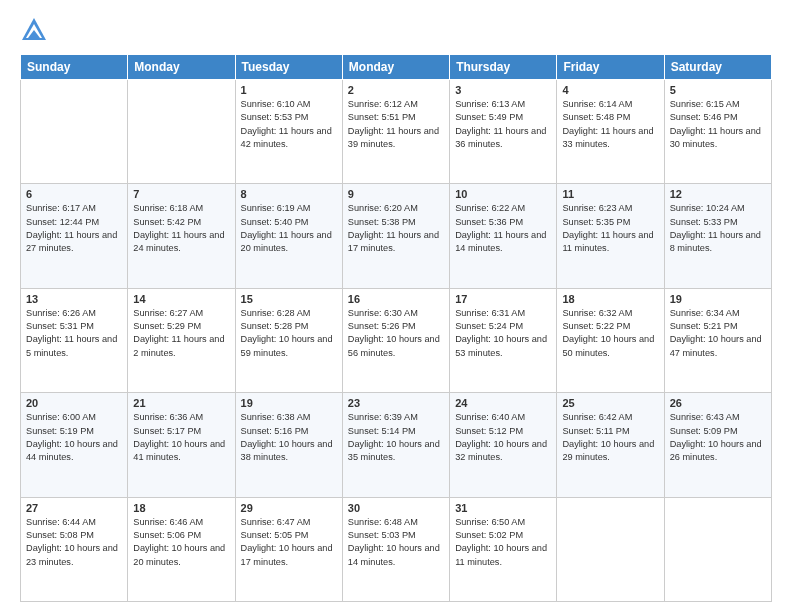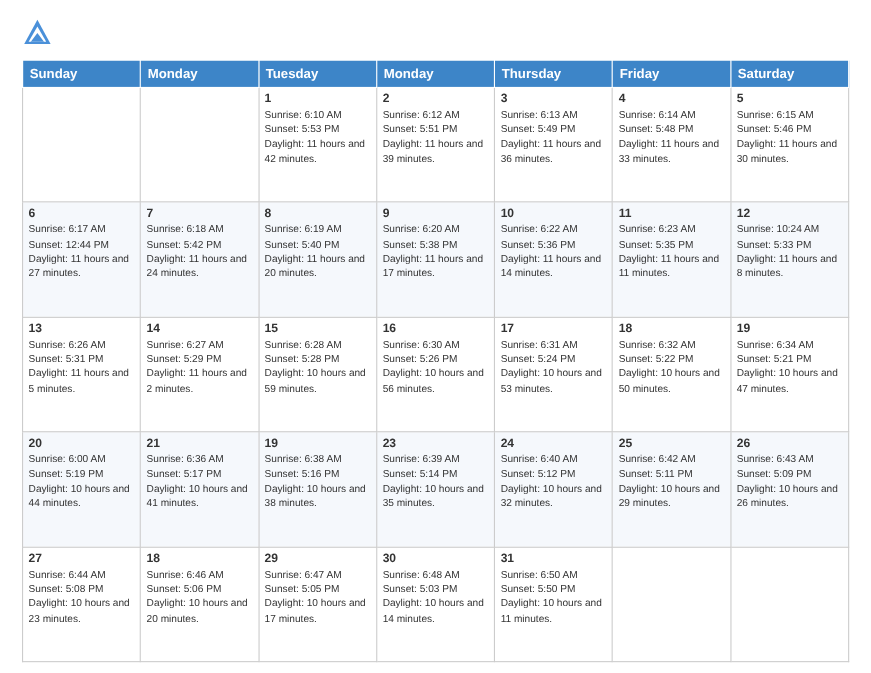--- a/index.html
+++ b/index.html
@@ -322,21 +322,21 @@
           </td>
           <td>
             <span class="day-number">30</span>
             <div class="day-info">Sunrise: 6:48 AM
 Sunset: 5:03 PM
 Daylight: 10 hours and 14 minutes.</div>
           </td>
           <td>
             <span class="day-number">31</span>
             <div class="day-info">Sunrise: 6:50 AM
-Sunset: 5:50 PM
+Sunset: 5:02 PM
 Daylight: 10 hours and 11 minutes.</div>
           </td>
           <td class="empty-cell"></td>
           <td class="empty-cell"></td>
         </tr>
       </tbody>
   </table>
 </div>
 
 </body></html>

